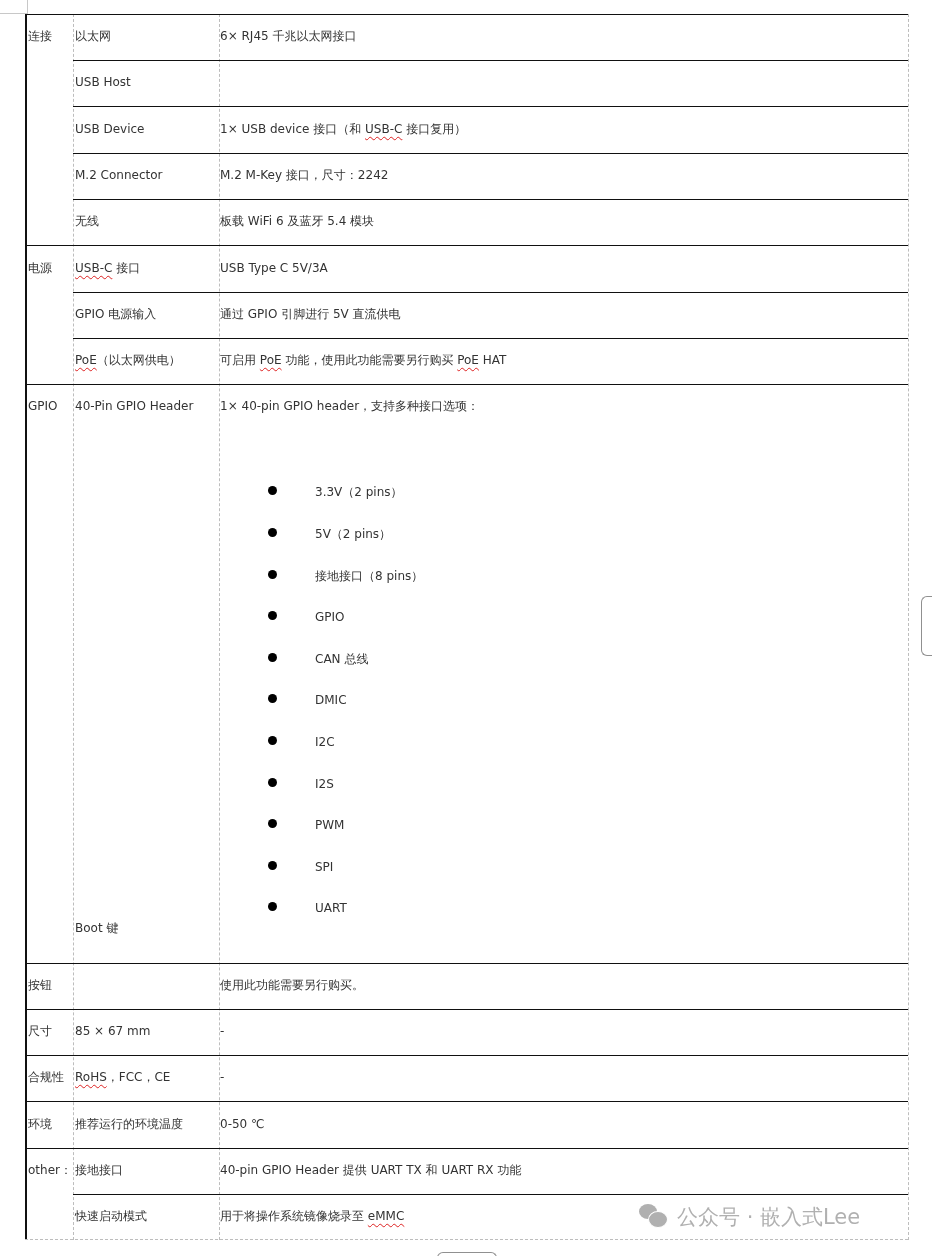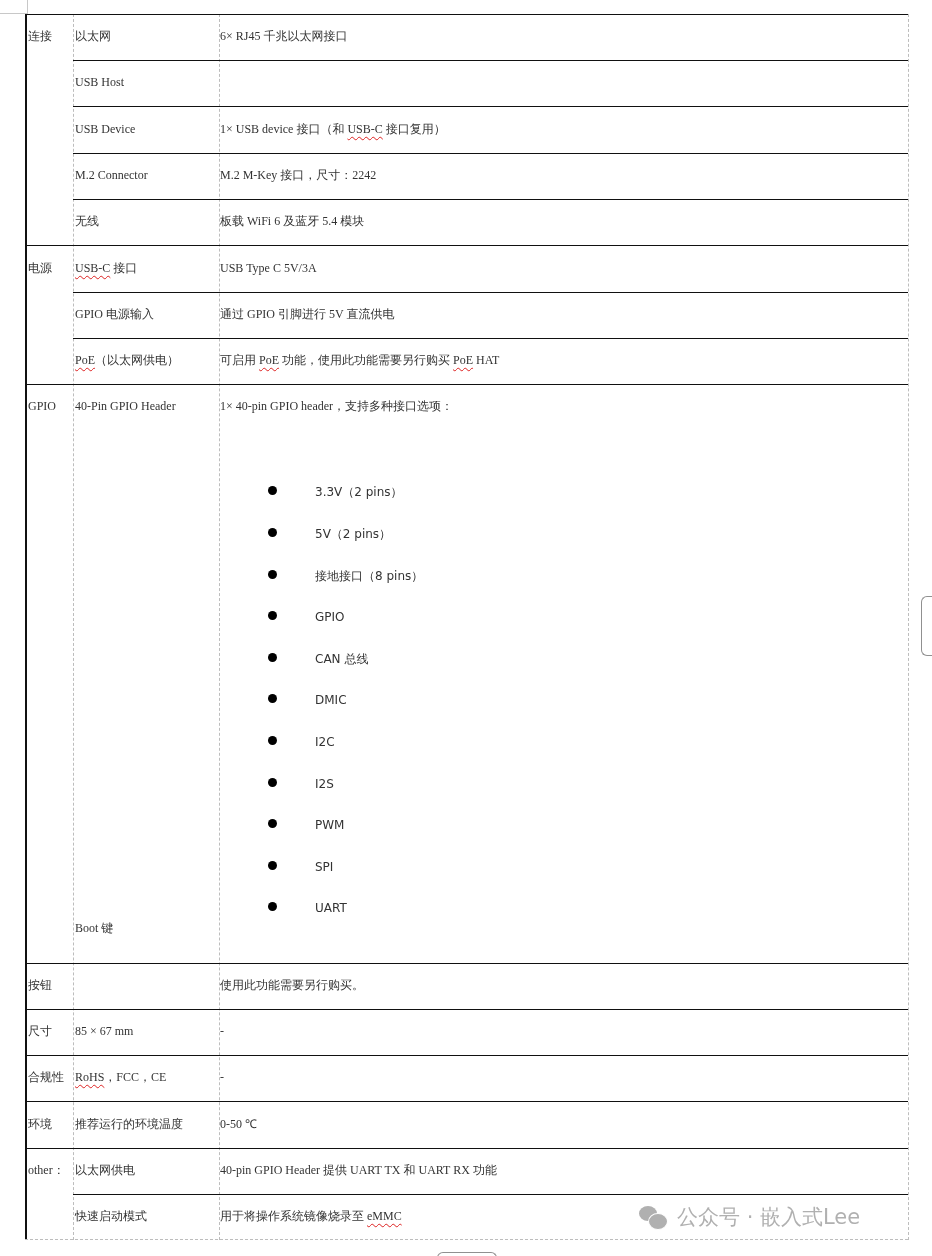--- a/index.html
+++ b/index.html
@@ -13,33 +13,33 @@
   .corner-mark-v { position: absolute; left: 27px; top: 0; width: 1px; height: 14px; background: #c8c8c8; }
   .corner-mark-h { position: absolute; left: 0; top: 13px; width: 27px; height: 1px; background: #c8c8c8; }
 
   .table { position: absolute; left: 25px; top: 14px; width: 883px; height: 1226px; }
   .tline { position: absolute; left: 48px; right: 0; height: 0; border-top: 1.5px solid #111; }
   .tline.full { left: 0; }
   .vborder-left { position: absolute; left: 0; top: 0; bottom: 0; border-left: 2px solid #111; }
   .vdash { position: absolute; top: 0; bottom: 0; border-left: 1px dashed #bdbdbd; }
   .bottom-dash { position: absolute; left: 0; right: 0; bottom: 0; border-top: 1px dashed #bdbdbd; }
 
-  .cell { position: absolute; white-space: nowrap; line-height: 16px; font-family: Liberation Serif, serif; }
+  .cell { position: absolute; white-space: nowrap; line-height: 16px; }
   .c1 { left: 3px; }
   .c2 { left: 50px; }
   .c3 { left: 195px; }
 
   .squiggle { text-decoration: underline wavy #d22; text-underline-offset: 3px; text-decoration-thickness: 1px; }
 
   .bullet-list { position: absolute; left: 195px; top: 462px; }
   .bullet { position: absolute; left: 0; white-space: nowrap; }
   .bullet .dot { position: absolute; left: 49px; top: 2px; width: 9px; height: 9px; border-radius: 50%; background: #000; }
   .bullet .btxt { position: absolute; left: 96px; top: 0; line-height: 16px; }
 
-  .watermark { position: absolute; left: 637px; top: 1203px; font-size: 21px; color: #b0b0b0; white-space: nowrap; display: flex; align-items: flex-end; }
+  .watermark { position: absolute; left: 637px; top: 1203px; font-size: 21px; color: #b0b0b0; white-space: nowrap; display: flex; align-items: flex-start; }
   .wm-icon { width: 32px; height: 26px; position: relative; margin-right: 8px; }
   .wm-icon .b1 { position: absolute; left: 2px; top: 1px; width: 18px; height: 15px; border-radius: 50%; background: #b0b0b0; }
   .wm-icon .b2 { position: absolute; left: 11px; top: 8px; width: 18px; height: 15px; border-radius: 50%; background: #b0b0b0; border: 1.5px solid #fff; }
 
   .side-tab { position: absolute; left: 921px; top: 596px; width: 14px; height: 58px; border: 1.5px solid #909090; border-right: none; border-radius: 6px 0 0 6px; background: #fff; }
   .bottom-tab { position: absolute; left: 437px; top: 1252px; width: 58px; height: 10px; border: 1.5px solid #909090; border-bottom: none; border-radius: 6px 6px 0 0; background: #fff; }
 </style>
 </head>
 <body>
 
@@ -155,21 +155,21 @@
 
   <div class="cell c1" style="top:1055px">合规性</div>
   <div class="cell c2" style="top:1055px"><span class="squiggle">RoHS</span><span>，FCC，CE</span></div>
   <div class="cell c3" style="top:1055px">-</div>
 
   <div class="cell c1" style="top:1102px">环境</div>
   <div class="cell c2" style="top:1102px">推荐运行的环境温度</div>
   <div class="cell c3" style="top:1102px">0-50  ℃</div>
 
   <div class="cell c1" style="top:1148px">other：</div>
-  <div class="cell c2" style="top:1148px">以太网供电</div>
+  <div class="cell c2" style="top:1148px">接地接口</div>
   <div class="cell c3" style="top:1148px">40-pin GPIO Header 提供 UART TX 和 UART RX 功能</div>
 
   <div class="cell c2" style="top:1194px">快速启动模式</div>
   <div class="cell c3" style="top:1194px"><span>用于将操作系统镜像烧录至  </span><span class="squiggle">eMMC</span></div>
 </div>
 
 <div class="watermark">
   <span class="wm-icon">
       <span class="b1"></span>
       <span class="b2"></span>

